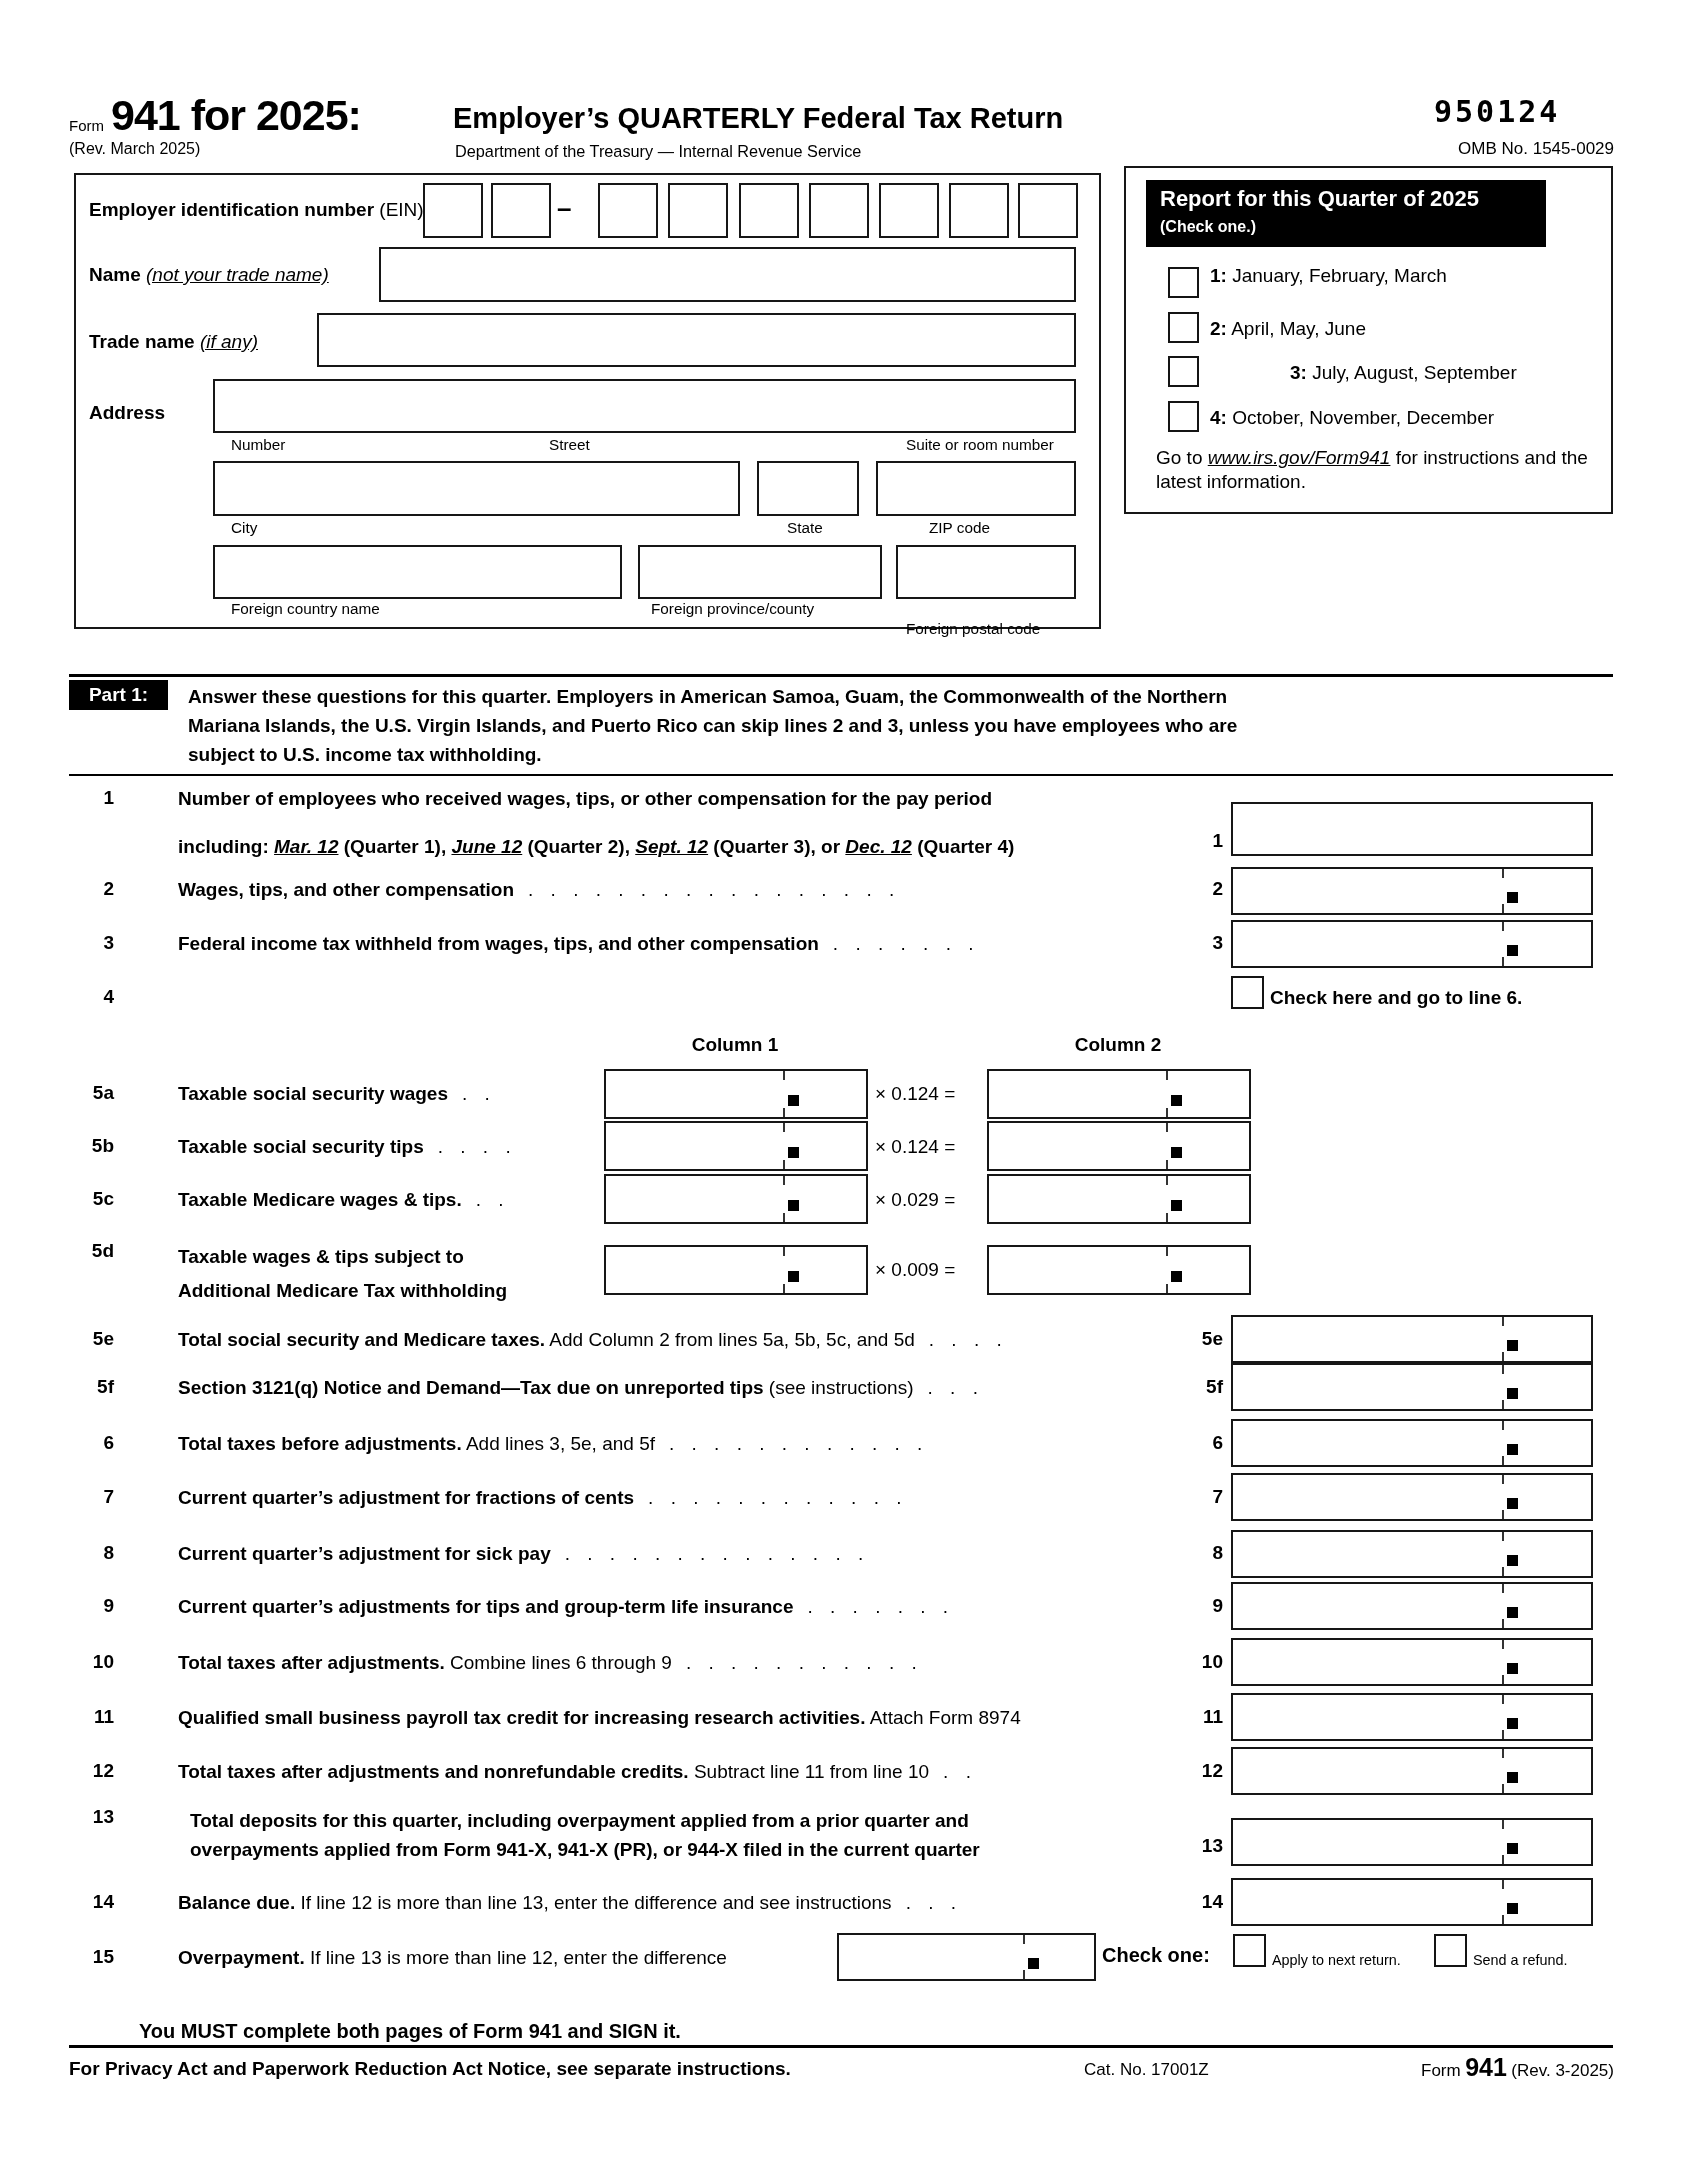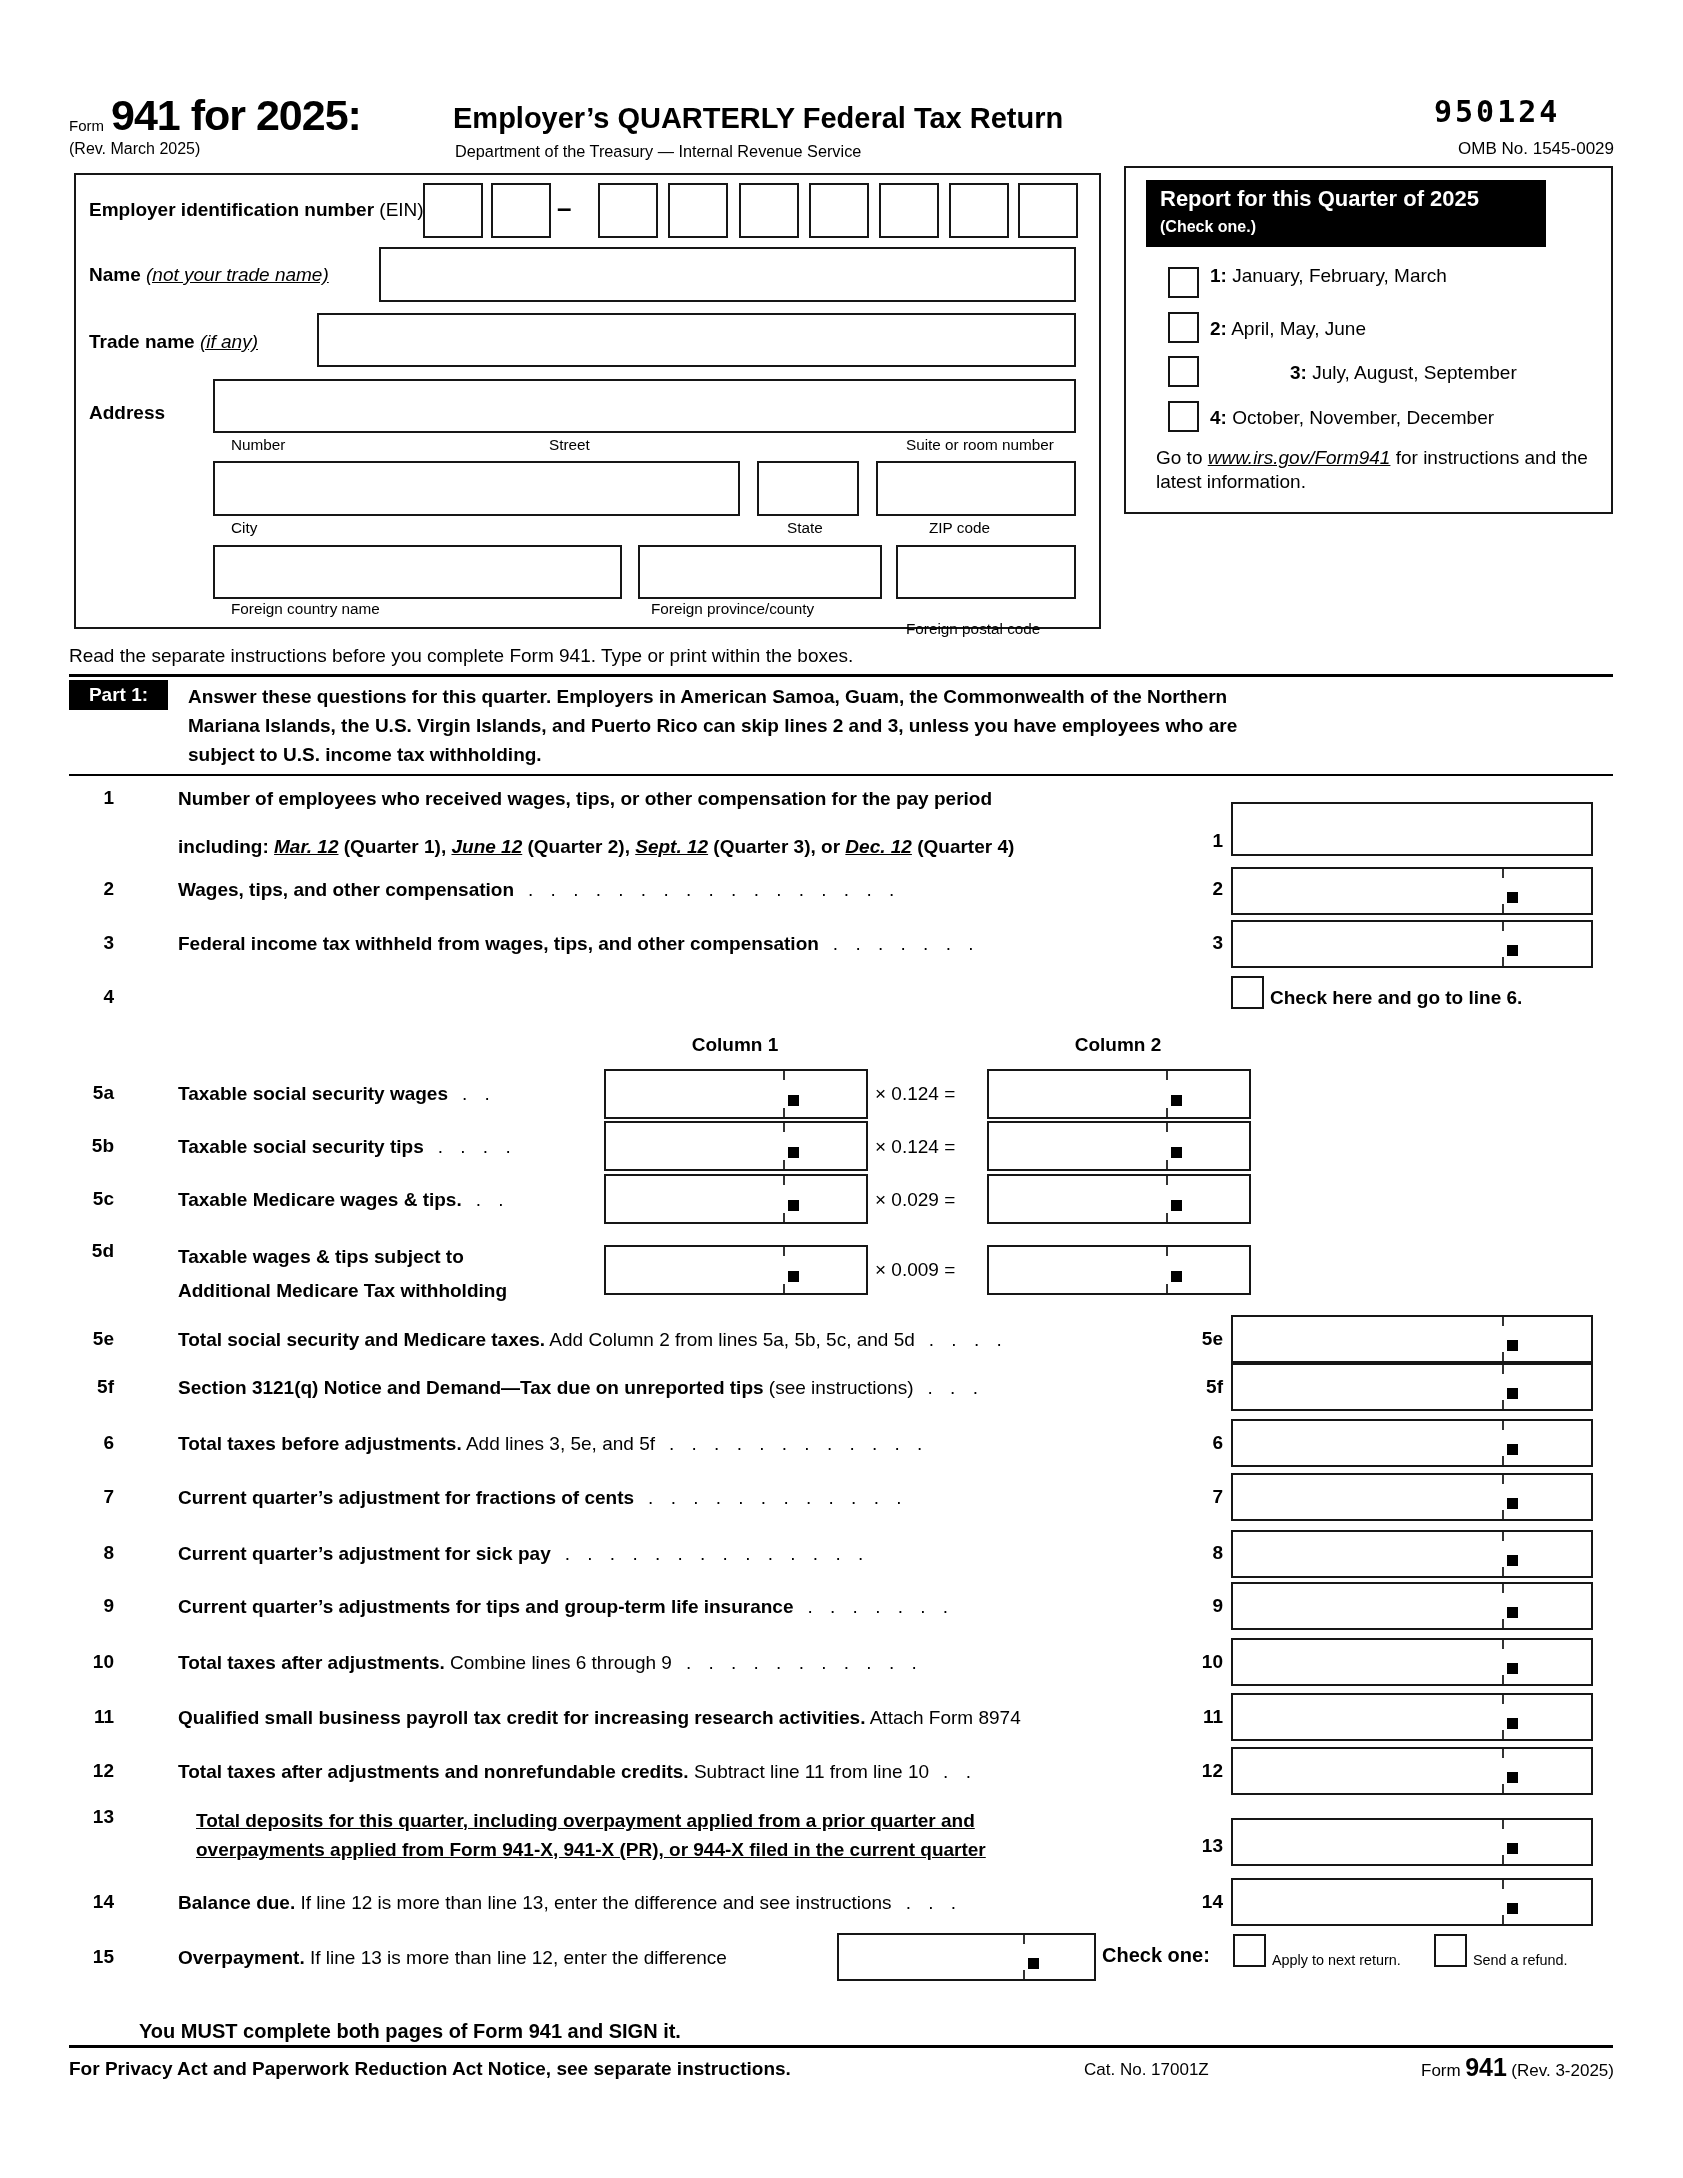--- a/index.html
+++ b/index.html
@@ -87,21 +87,20 @@
   <div class="cb" style="left:1168px;top:267px;width:27px;height:27px;"></div>
   <span class="abs t19" style="left:1210px;top:264px;"><b>1:</b><span> January, February, March</span></span>
   <div class="cb" style="left:1168px;top:312px;width:27px;height:27px;"></div>
   <span class="abs t19" style="left:1210px;top:317px;"><b>2:</b><span> April, May, June</span></span>
   <div class="cb" style="left:1168px;top:356px;width:27px;height:27px;"></div>
   <span class="abs t19" style="left:1274px;top:361px;margin-left:16px;"><b>3:</b><span> July, August, September</span></span>
   <div class="cb" style="left:1168px;top:401px;width:27px;height:27px;"></div>
   <span class="abs t19" style="left:1210px;top:406px;"><b>4:</b><span> October, November, December</span></span>
   <span class="abs t19" style="left:1156px;top:446px;width:447px;"><span>Go to </span><span class="i">www.irs.gov/Form941</span><span> for instructions and the latest information.</span></span>
 
-  <span class="abs t19" style="left:69px;top:644px;">Read the separate instructions before you complete Form 941. Type or print within the boxes.</span>
 
   <div class="rule" style="left:69px;top:674px;width:1544px;height:3px;"></div>
   <div class="abs" style="left:69px;top:680px;width:99px;height:30px;background:#000;text-align:center;"><span class="wlabel" style="font-size:19px;line-height:30px;">Part 1:</span></div>
   <div class="abs b t19" style="left:188px;top:682px;width:1426px;line-height:29px;">
     <span>Answer these questions for this quarter. Employers in American Samoa, Guam, the Commonwealth of the Northern</span><br>
     <span>Mariana Islands, the U.S. Virgin Islands, and Puerto Rico can skip lines 2 and 3, unless you have employees who are</span><br>
     <span>subject to U.S. income tax withholding.</span>
   </div>
   <div class="rule" style="left:69px;top:774px;width:1544px;height:2px;"></div>
 
@@ -234,21 +233,21 @@
     </div>
 
   <span class="lnum" style="left:69px;top:1760px;">12</span>
   <span class="abs t19" style="left:178px;top:1760px;white-space:nowrap;"><b>Total taxes after adjustments and nonrefundable credits.</b><span> Subtract line 11 from line 10</span><span class="dots">. .</span></span>
   <span class="rnum" style="left:1139px;top:1760px;">12</span>
   <div class="amt" style="left:1231px;top:1747px;width:358px;height:44px;">
       <span class="dec"></span>
     </div>
 
   <span class="lnum" style="left:69px;top:1806px;">13</span>
-  <div class="abs b t19" style="left:196px;top:1806px;width:990px;line-height:29px;text-decoration:underline;">
+  <div class="abs b t19" style="left:190px;top:1806px;width:990px;line-height:29px;">
     <span>Total deposits for this quarter, including overpayment applied from a prior quarter and</span><br>
     <span>overpayments applied from Form 941-X, 941-X (PR), or 944-X filed in the current quarter</span>
   </div>
   <span class="rnum" style="left:1139px;top:1835px;">13</span>
   <div class="amt" style="left:1231px;top:1818px;width:358px;height:44px;">
       <span class="dec"></span>
     </div>
 
   <span class="lnum" style="left:69px;top:1891px;">14</span>
   <span class="abs t19" style="left:178px;top:1891px;white-space:nowrap;"><b>Balance due.</b><span> If line 12 is more than line 13, enter the difference and see instructions</span><span class="dots">. . .</span></span>

